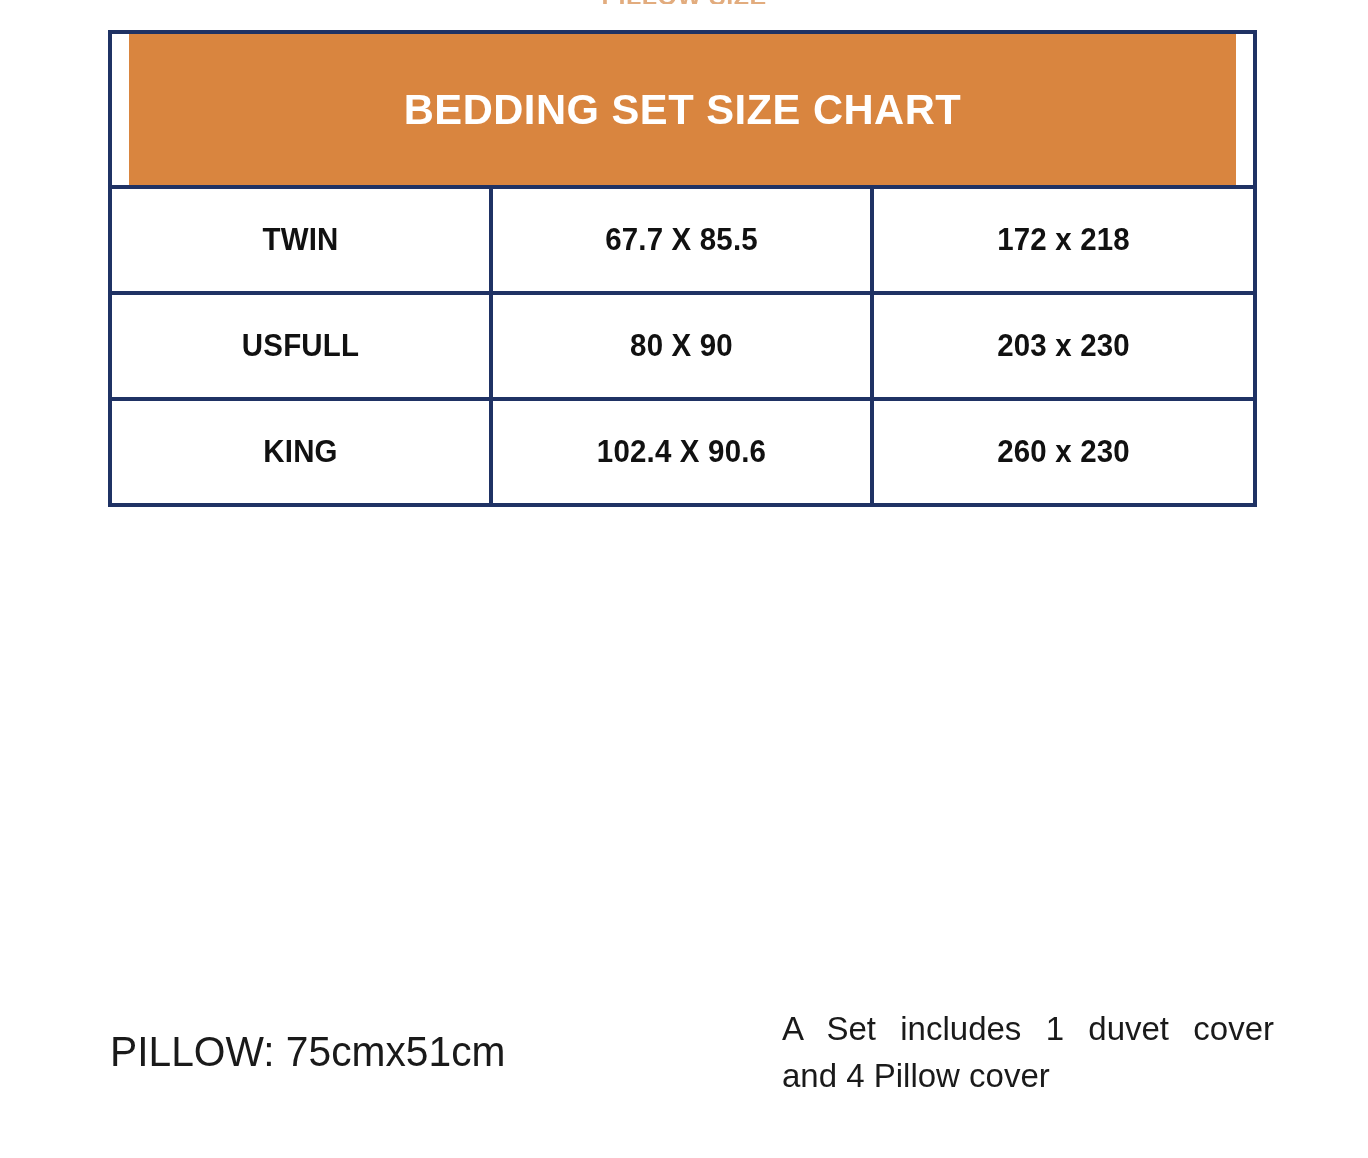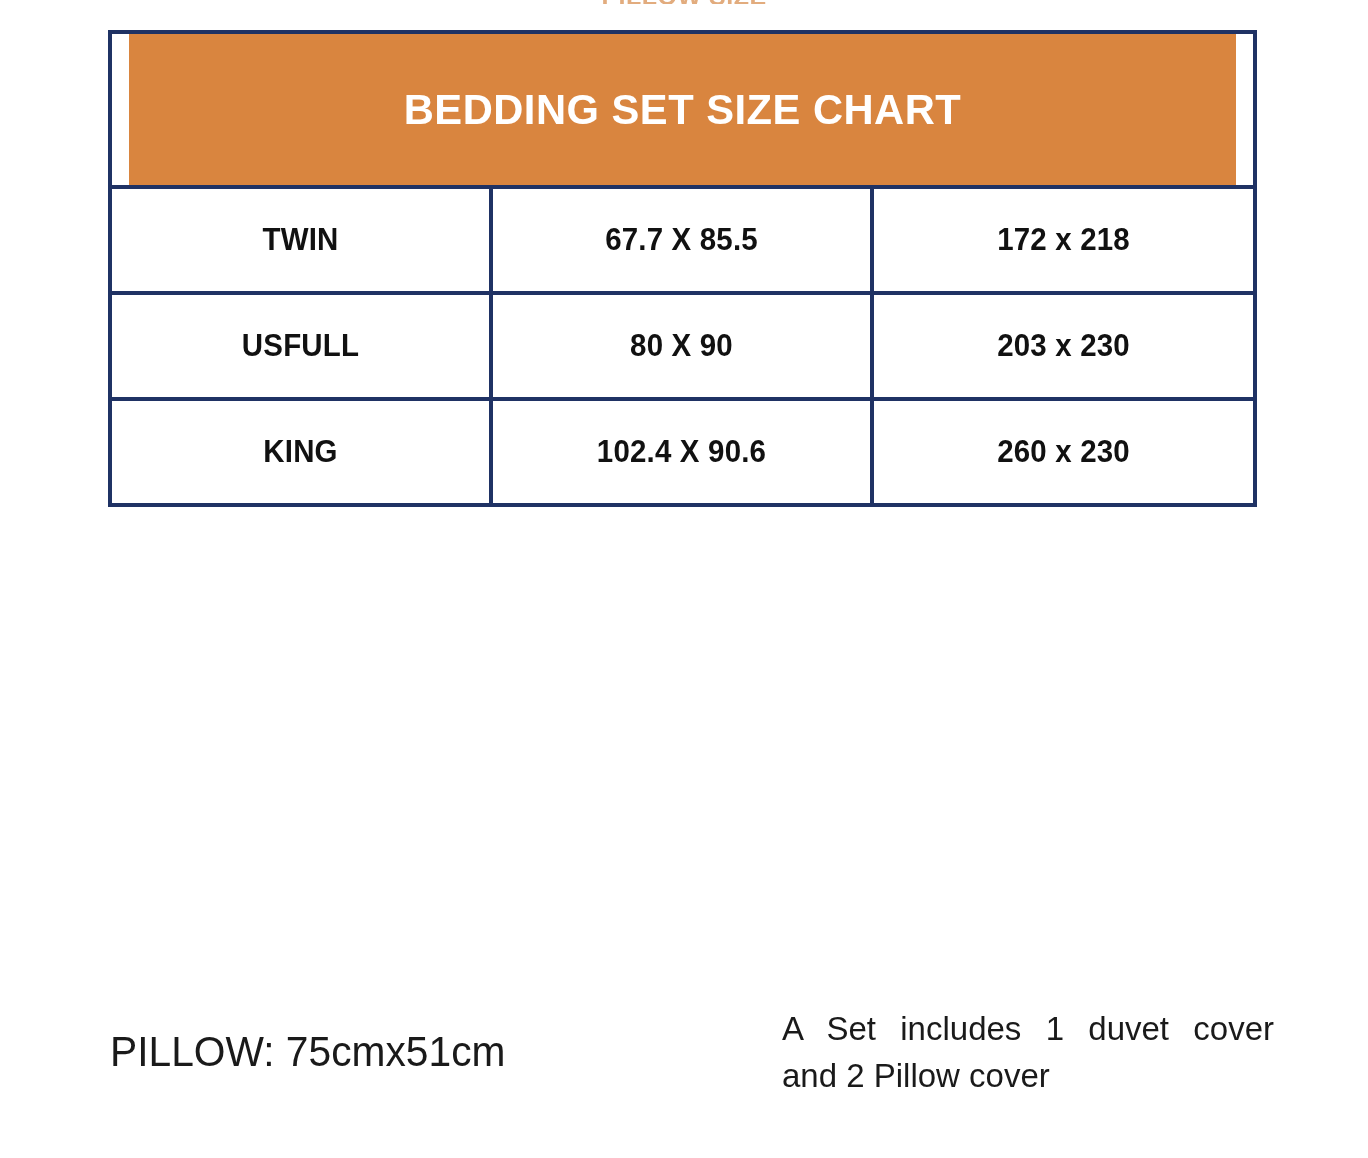--- a/index.html
+++ b/index.html
@@ -159,16 +159,16 @@
         <td class="body-cell">260 x 230</td>
       </tr>
 
     </tbody>
   </table>
 
   <div class="note-pillow">PILLOW: 75cmx51cm</div>
 
   <div class="note-set">
     <span class="line1">A  Set  includes  1  duvet  cover</span>
-    <span class="line2">and 2 Pillow cover</span>
+    <span class="line2">and 4 Pillow cover</span>
   </div>
 
 </div>
 
 </body></html>

